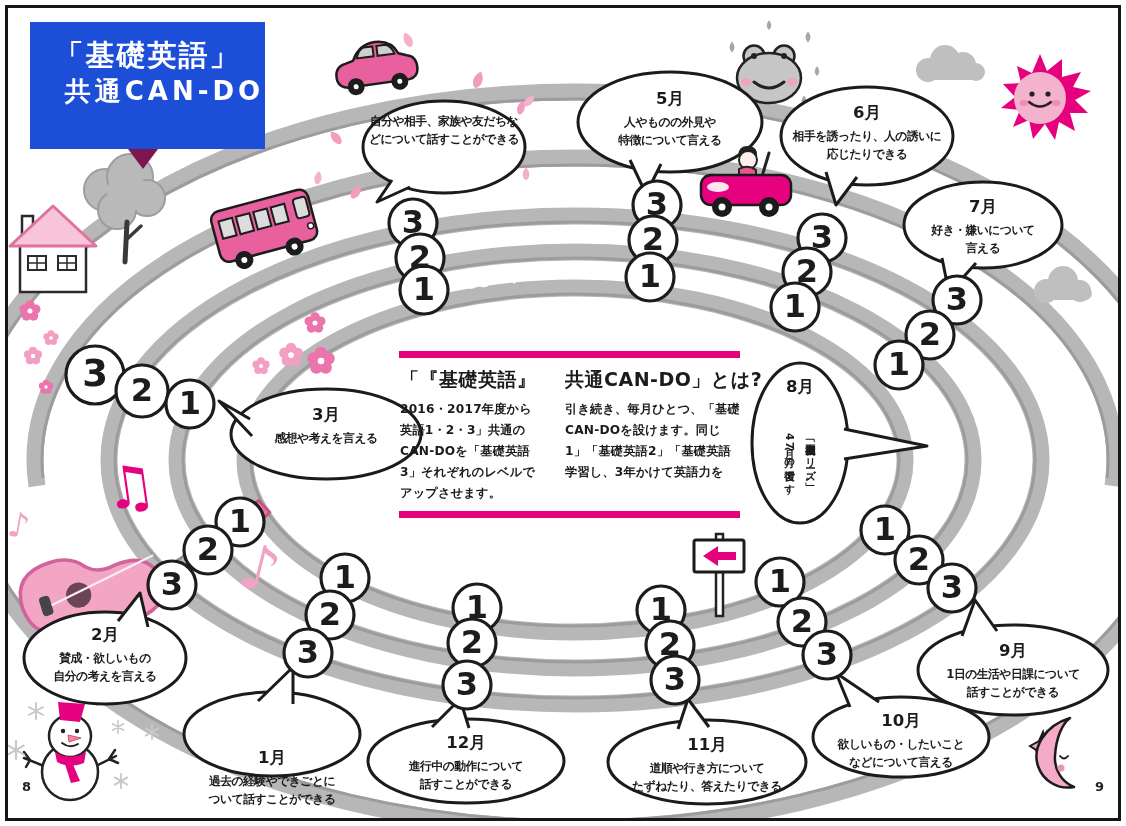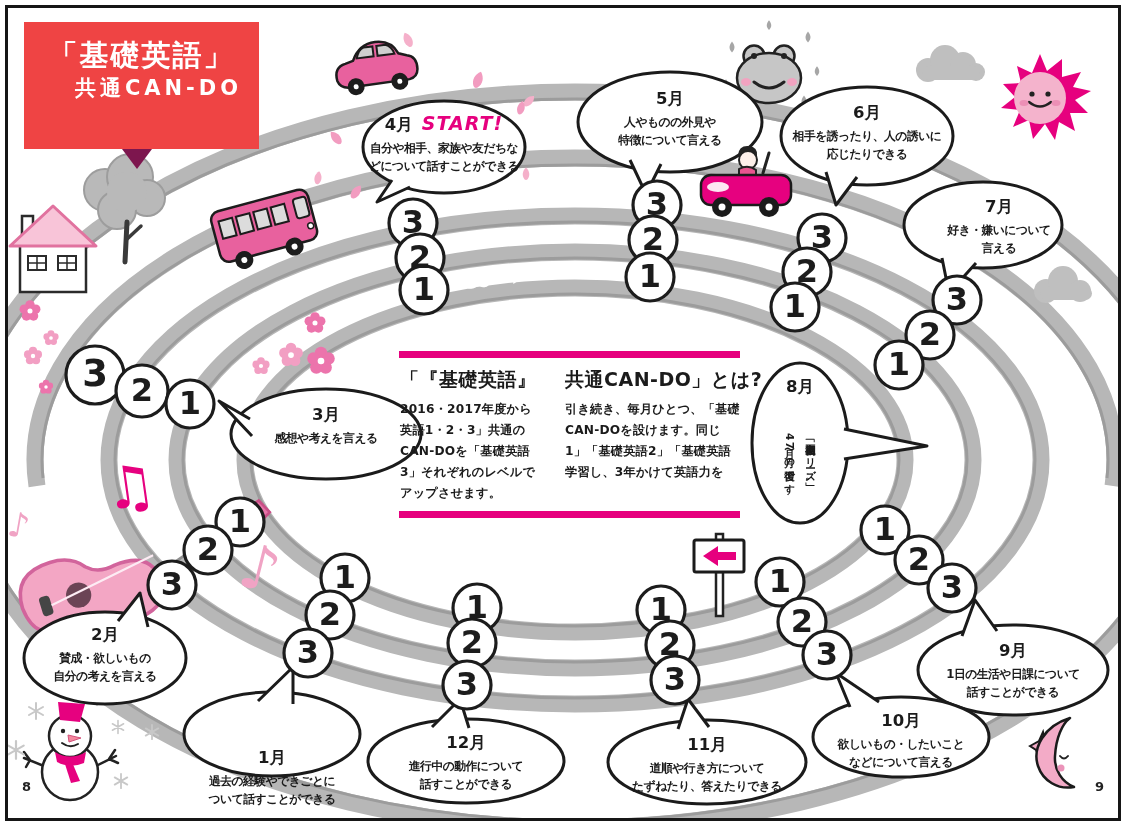--- a/index.html
+++ b/index.html
@@ -1,23 +1,23 @@
 <!DOCTYPE html>
 <html><head>
 <meta charset="utf-8">
 <style>
   html,body{margin:0;padding:0;background:#fff;font-family:"DejaVu Sans","Liberation Sans",sans-serif;}
   #page{position:relative;width:1126px;height:826px;background:#fff;overflow:hidden;}
   #clip{position:absolute;inset:6px;overflow:hidden;}
   #scene{display:block;margin:-6px 0 0 -6px;}
   #frame{position:absolute;inset:5px;border:3px solid #161616;pointer-events:none;z-index:40;}
-  .titlebox{position:absolute;left:24px;top:22px;width:235px;height:113px;background:#ef4444;z-index:15;
+  .titlebox{position:absolute;left:30px;top:22px;width:235px;height:113px;background:#1d4ed8;z-index:15;
     color:#fff;text-align:center;padding-top:14px;box-sizing:content-box;}
   .titlebox .t1{font-size:29px;font-weight:700;letter-spacing:2px;line-height:1.35;}
-  .titlebox .t2{font-size:21px;font-weight:700;letter-spacing:4px;line-height:1.3;padding-left:34px;}
+  .titlebox .t2{font-size:26px;font-weight:700;letter-spacing:4px;line-height:1.3;padding-left:34px;}
   .titlebox .point{position:absolute;left:98px;top:100%;width:0;height:0;
     border-left:15px solid transparent;border-right:15px solid transparent;border-top:20px solid #7d164e;}
   .bub{position:absolute;z-index:10;color:#1b1b1b;text-align:center;}
   .bub-head{font-size:16.5px;font-weight:700;margin-bottom:3px;display:flex;justify-content:center;align-items:baseline;}
   .bub-line{font-size:11.8px;font-weight:700;line-height:1.55;letter-spacing:-0.5px;white-space:nowrap;}
   .start-label{color:#e6007e;font-style:italic;font-size:19px;font-weight:800;margin-left:9px;letter-spacing:1px;}
   .vtext{writing-mode:vertical-rl;height:120px;margin:2px auto 0;font-size:10.5px;font-weight:700;
     letter-spacing:0.5px;line-height:2.0;}
   .vtext span{display:block;}
   .step-num{position:absolute;z-index:10;font-size:32px;font-weight:700;color:#1c1c1c;
@@ -330,42 +330,38 @@
 
   <div class="go">
     <span>GO</span>
     <svg width="30" height="12" viewBox="0 0 30 12">
       <path d="M1,6 H20" stroke="#fff" stroke-width="3.4"></path>
         <path d="M18,1 L27,6 L18,11 Z" fill="#fff"></path>
     </svg>
   </div>
 
   <div class="bub" style="left:362px;top:112px;width:164px;">
-    <div class="bub-head">
-        <span>4月</span>
-        <span class="start-label">START!</span>
-      </div>
     <div class="bub-line">自分や相手、家族や友だちな</div>
     <div class="bub-line">どについて話すことができる</div>
   </div>
   <div class="bub" style="left:580px;top:88px;width:180px;">
     <div class="bub-head">
         <span>5月</span>
       </div>
     <div class="bub-line">人やものの外見や</div>
     <div class="bub-line">特徴について言える</div>
   </div>
   <div class="bub" style="left:780px;top:102px;width:174px;">
     <div class="bub-head">
         <span>6月</span>
       </div>
     <div class="bub-line">相手を誘ったり、人の誘いに</div>
     <div class="bub-line">応じたりできる</div>
   </div>
-  <div class="bub" style="left:906px;top:196px;width:154px;padding-left:16px;">
+  <div class="bub" style="left:906px;top:196px;width:154px;">
     <div class="bub-head">
         <span>7月</span>
       </div>
     <div class="bub-line">好き・嫌いについて</div>
     <div class="bub-line">言える</div>
   </div>
   <div class="bub" style="left:756px;top:376px;width:88px;">
     <div class="bub-head">
         <span>8月</span>
       </div>

